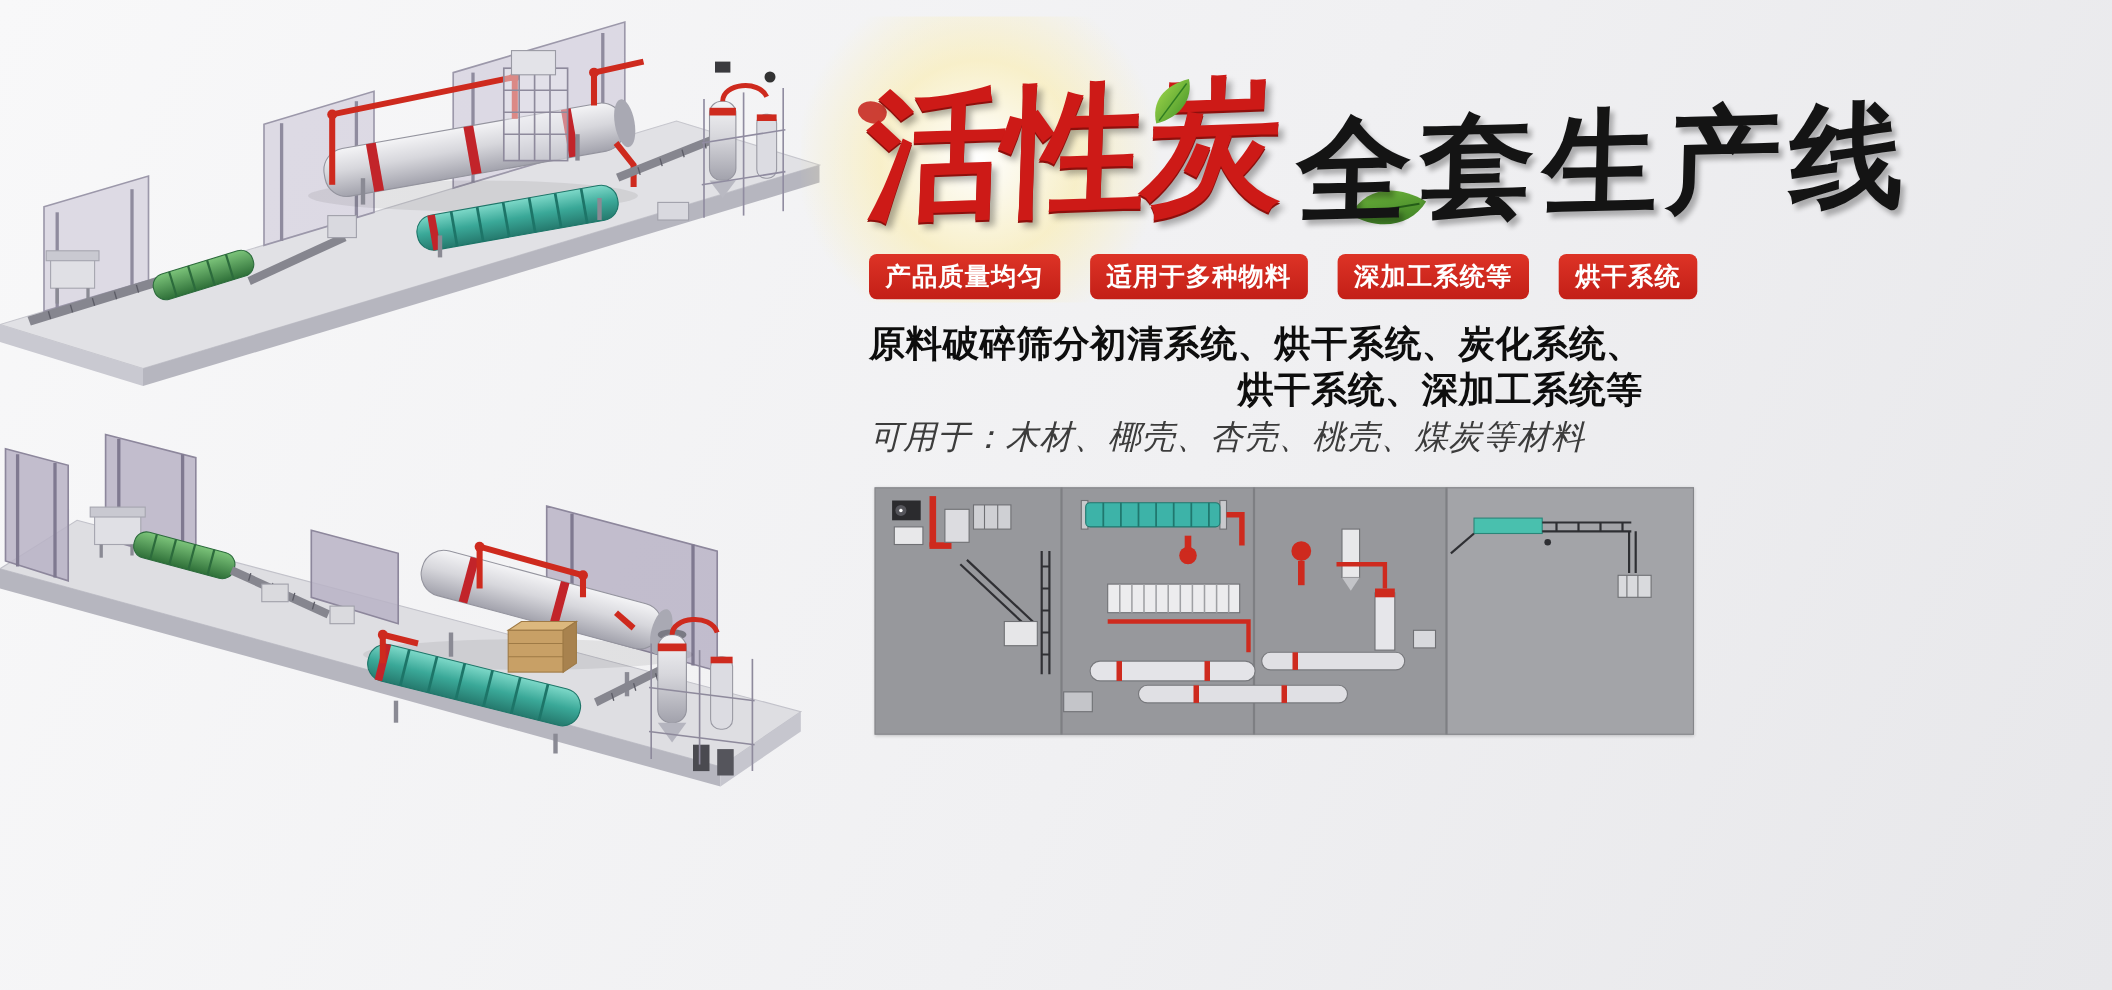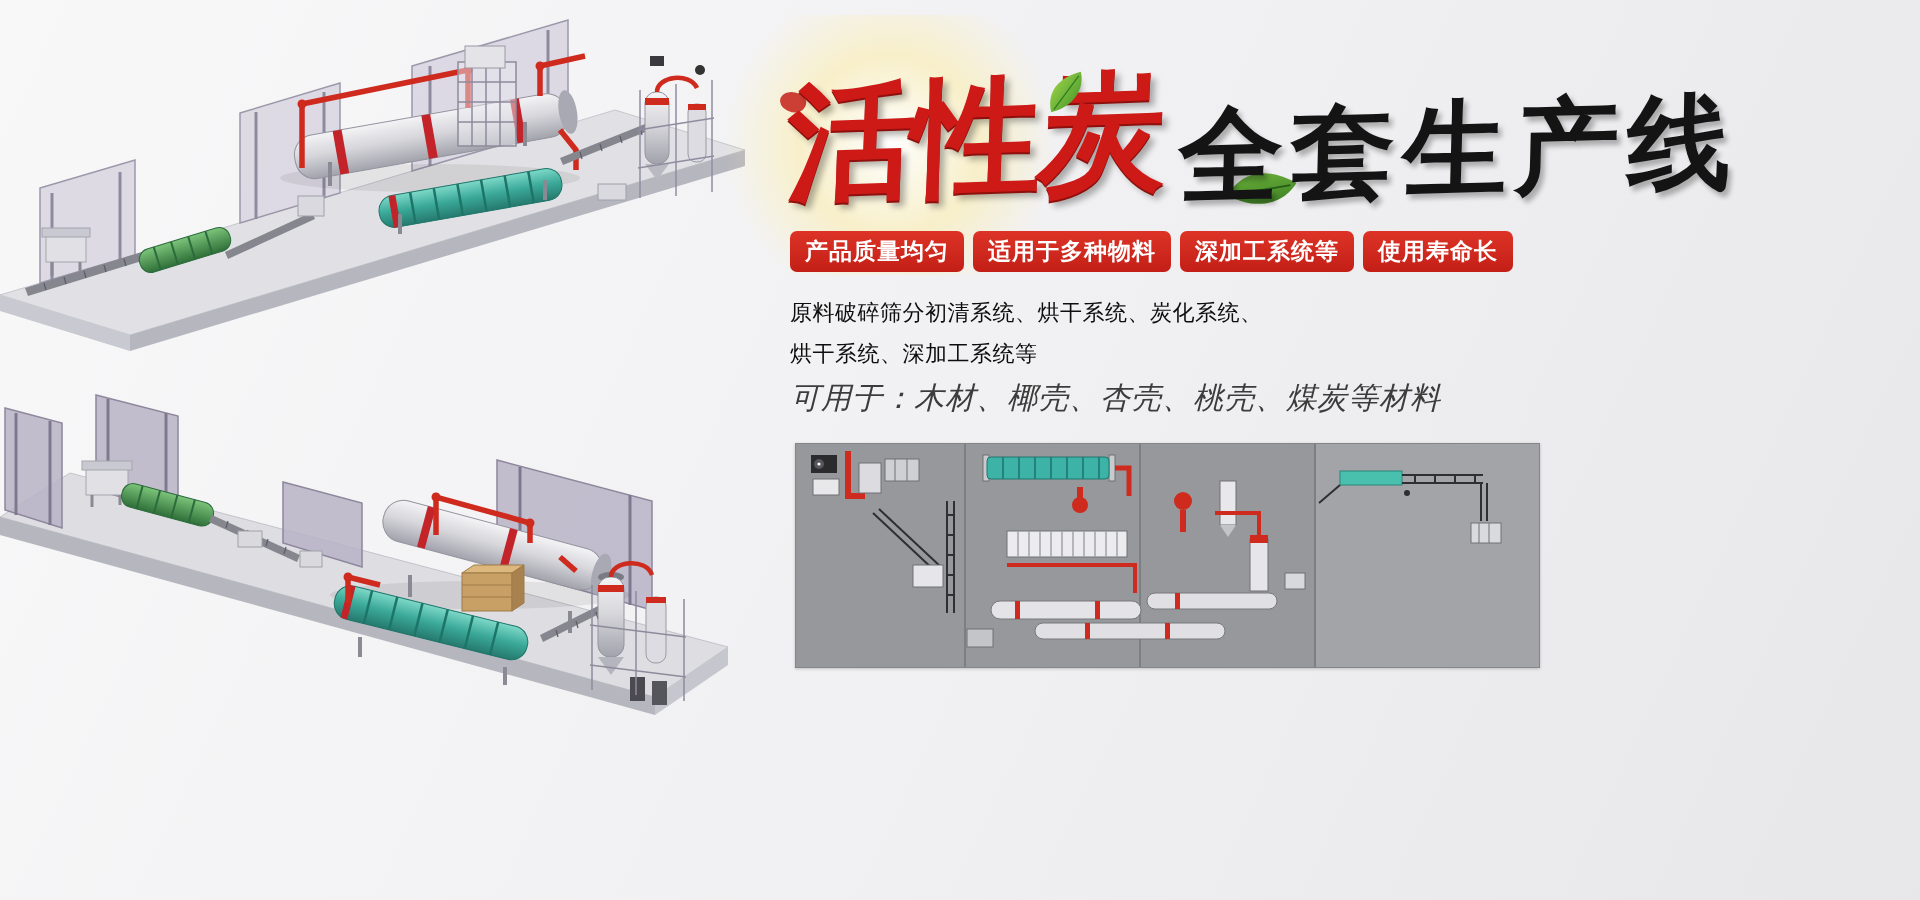--- a/index.html
+++ b/index.html
@@ -19,26 +19,26 @@
   .title{position:absolute;left:0;top:70px;white-space:nowrap;z-index:2;line-height:1.05;}
   .title-red{display:inline-block;font-size:128px;font-weight:900;color:#cd1a17;
     letter-spacing:-3px;transform:skewX(-4deg) rotate(-2deg);
     text-shadow:0 2px 0 #8e0f0c, 5px 6px 6px rgba(0,0,0,0.30);}
   .title-black{display:inline-block;font-size:104px;font-weight:900;color:#141414;
     letter-spacing:8px;margin-left:16px;transform:skewX(-3deg) rotate(-1.5deg) translateY(4px);
     text-shadow:4px 5px 5px rgba(0,0,0,0.28);}
   .leaf{position:absolute;z-index:3;}
   .leaf-small{left:256px;top:74px;transform:rotate(-18deg);}
   .leaf-big{left:443px;top:164px;transform:rotate(26deg);z-index:1;}
-  .badges{position:absolute;left:2px;top:231px;display:flex;gap:9px;z-index:2;}
+  .badges{position:absolute;left:2px;top:231px;display:flex;gap:27px;z-index:2;}
   .badge{background:linear-gradient(180deg,#dd3326,#c31f17);color:#ffffff;font-size:23px;
     font-weight:bold;letter-spacing:1px;padding:8px 15px;border-radius:7px;line-height:1.1;}
   .desc{position:absolute;left:2px;top:292px;z-index:2;}
   .desc p{margin:0;}
-  .desc .bold{font-size:22px;font-weight:normal;color:#0d0d0d;line-height:41px;letter-spacing:0.5px;}
+  .desc .bold{font-size:33px;font-weight:bold;color:#0d0d0d;line-height:41px;letter-spacing:0.5px;text-align:right;}
   .desc .light{font-size:30px;font-weight:400;color:#3c3c3c;line-height:40px;margin-top:4px;letter-spacing:1px;font-style:italic;}
   .schematic{position:absolute;left:7px;top:443px;box-shadow:0 1px 3px rgba(0,0,0,0.2);}
 </style>
 </head>
 <body>
 
 <div class="banner">
 
   <svg class="render render-top" width="780" height="380" viewBox="0 0 780 380" aria-label="activated-carbon-production-line-3d-render-top">
     <defs>
@@ -360,21 +360,21 @@
           </linearGradient>
         </defs>
       <path d="M2,40 C4,16 22,2 52,4 C50,26 30,42 2,40 Z" fill="url(#leafG2)"></path>
       <path d="M6,38 C20,28 34,18 48,8" stroke="#245c18" stroke-width="1.6" fill="none"></path>
     </svg>
 
     <div class="badges">
       <div class="badge">产品质量均匀</div>
       <div class="badge">适用于多种物料</div>
       <div class="badge">深加工系统等</div>
-      <div class="badge">使用寿命长</div>
+      <div class="badge">烘干系统</div>
     </div>
 
     <div class="desc">
       <p class="bold">原料破碎筛分初清系统、烘干系统、炭化系统、</p>
       <p class="bold">烘干系统、深加工系统等</p>
       <p class="light">可用于：木材、椰壳、杏壳、桃壳、煤炭等材料</p>
     </div>
 
     <svg class="schematic" width="745" height="225" viewBox="0 0 745 225" aria-label="production-line-layout-schematic">
       <rect width="745" height="225" fill="#97989c"></rect>

